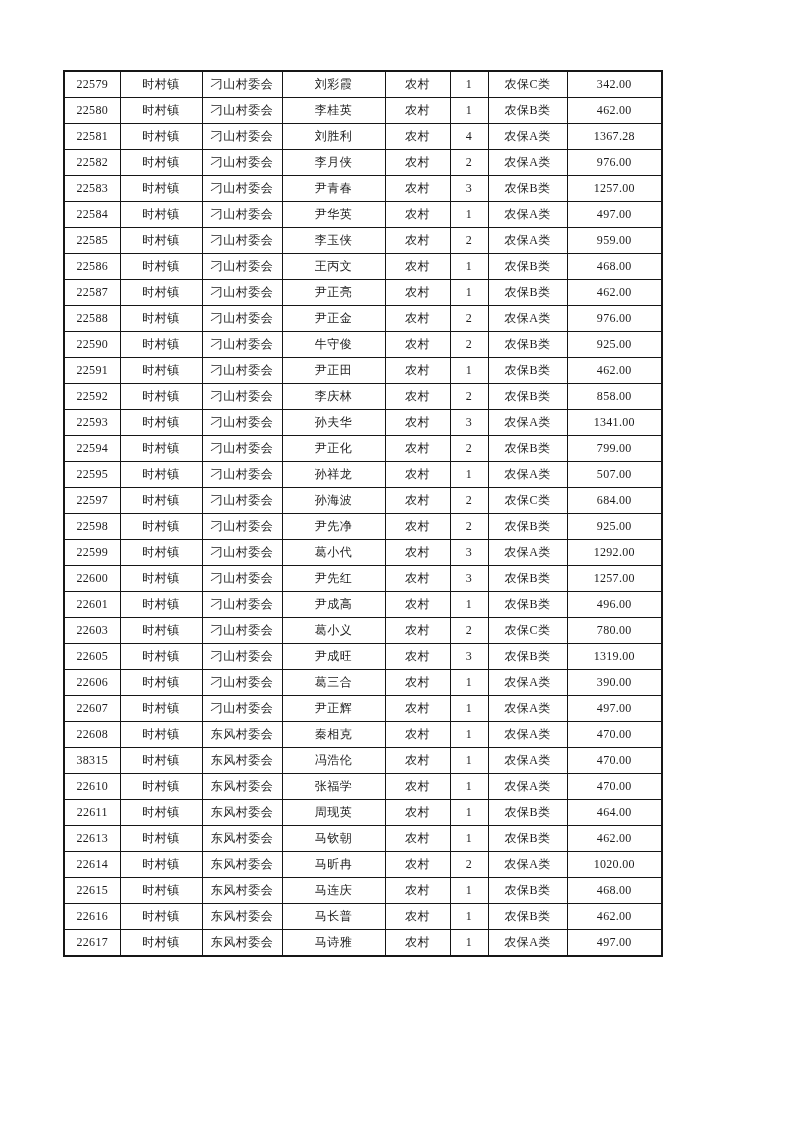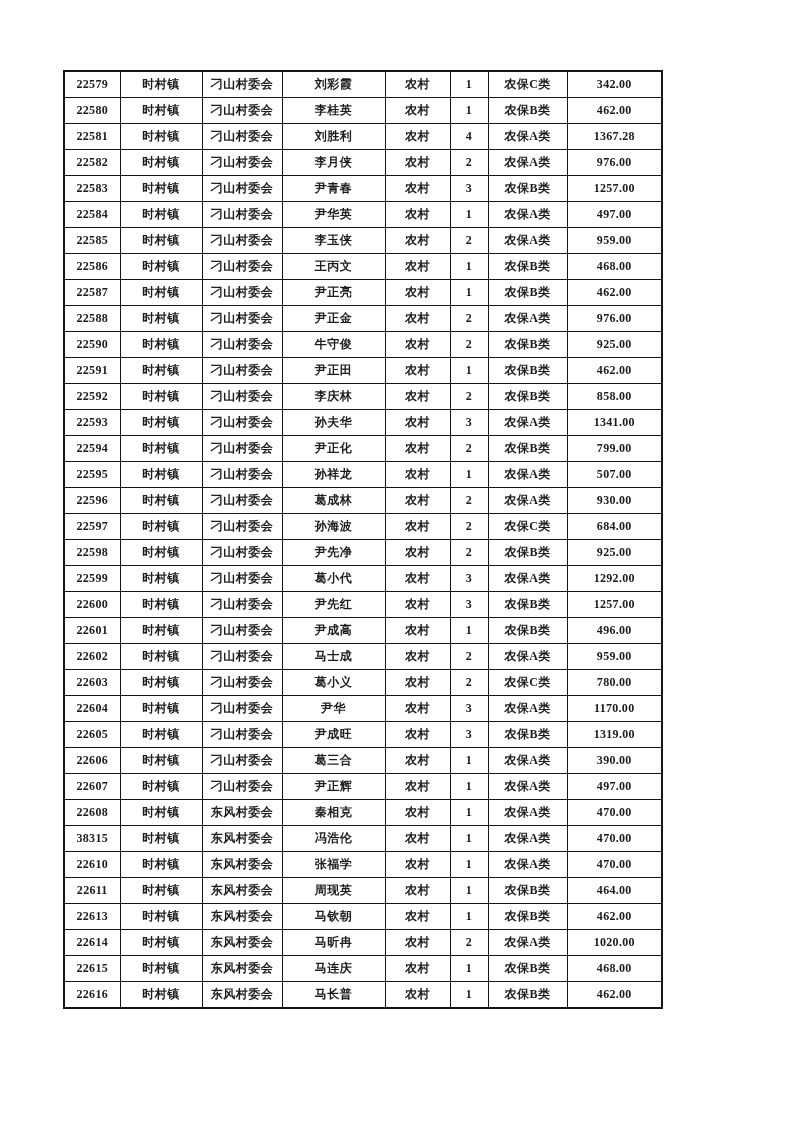--- a/index.html
+++ b/index.html
@@ -16,21 +16,20 @@
     position: relative;
     width: 793px;
     height: 1122px;
     background: #ffffff;
   }
 
   .data-table-wrap {
     position: absolute;
     left: 63px;
     top: 70px;
-    font-weight: bold;
   }
 
   table.data-table {
     border-collapse: collapse;
     table-layout: fixed;
     width: 598px;
     border: 2px solid #161616;
   }
 
   table.data-table td {
@@ -225,30 +224,20 @@
             <td class="col-record-number">22595</td>
             <td class="col-town">时村镇</td>
             <td class="col-village-committee">刁山村委会</td>
             <td class="col-person-name">孙祥龙</td>
             <td class="col-household-type">农村</td>
             <td class="col-person-count">1</td>
             <td class="col-insurance-category">农保A类</td>
             <td class="col-amount">507.00</td>
           </tr>
           <tr>
-            <td class="col-record-number">22596</td>
-            <td class="col-town">时村镇</td>
-            <td class="col-village-committee">刁山村委会</td>
-            <td class="col-person-name">葛成林</td>
-            <td class="col-household-type">农村</td>
-            <td class="col-person-count">2</td>
-            <td class="col-insurance-category">农保A类</td>
-            <td class="col-amount">930.00</td>
-          </tr>
-          <tr>
             <td class="col-record-number">22597</td>
             <td class="col-town">时村镇</td>
             <td class="col-village-committee">刁山村委会</td>
             <td class="col-person-name">孙海波</td>
             <td class="col-household-type">农村</td>
             <td class="col-person-count">2</td>
             <td class="col-insurance-category">农保C类</td>
             <td class="col-amount">684.00</td>
           </tr>
           <tr>
@@ -285,56 +274,36 @@
             <td class="col-record-number">22601</td>
             <td class="col-town">时村镇</td>
             <td class="col-village-committee">刁山村委会</td>
             <td class="col-person-name">尹成高</td>
             <td class="col-household-type">农村</td>
             <td class="col-person-count">1</td>
             <td class="col-insurance-category">农保B类</td>
             <td class="col-amount">496.00</td>
           </tr>
           <tr>
-            <td class="col-record-number">22602</td>
-            <td class="col-town">时村镇</td>
-            <td class="col-village-committee">刁山村委会</td>
-            <td class="col-person-name">马士成</td>
-            <td class="col-household-type">农村</td>
-            <td class="col-person-count">2</td>
-            <td class="col-insurance-category">农保A类</td>
-            <td class="col-amount">959.00</td>
-          </tr>
-          <tr>
             <td class="col-record-number">22603</td>
             <td class="col-town">时村镇</td>
             <td class="col-village-committee">刁山村委会</td>
             <td class="col-person-name">葛小义</td>
             <td class="col-household-type">农村</td>
             <td class="col-person-count">2</td>
             <td class="col-insurance-category">农保C类</td>
             <td class="col-amount">780.00</td>
           </tr>
           <tr>
-            <td class="col-record-number">22604</td>
-            <td class="col-town">时村镇</td>
-            <td class="col-village-committee">刁山村委会</td>
-            <td class="col-person-name">尹华</td>
+            <td class="col-record-number">22605</td>
+            <td class="col-town">时村镇</td>
+            <td class="col-village-committee">刁山村委会</td>
+            <td class="col-person-name">尹成旺</td>
             <td class="col-household-type">农村</td>
             <td class="col-person-count">3</td>
-            <td class="col-insurance-category">农保A类</td>
-            <td class="col-amount">1170.00</td>
-          </tr>
-          <tr>
-            <td class="col-record-number">22605</td>
-            <td class="col-town">时村镇</td>
-            <td class="col-village-committee">刁山村委会</td>
-            <td class="col-person-name">尹成旺</td>
-            <td class="col-household-type">农村</td>
-            <td class="col-person-count">3</td>
             <td class="col-insurance-category">农保B类</td>
             <td class="col-amount">1319.00</td>
           </tr>
           <tr>
             <td class="col-record-number">22606</td>
             <td class="col-town">时村镇</td>
             <td class="col-village-committee">刁山村委会</td>
             <td class="col-person-name">葛三合</td>
             <td class="col-household-type">农村</td>
             <td class="col-person-count">1</td>
@@ -423,17 +392,27 @@
           </tr>
           <tr>
             <td class="col-record-number">22616</td>
             <td class="col-town">时村镇</td>
             <td class="col-village-committee">东风村委会</td>
             <td class="col-person-name">马长普</td>
             <td class="col-household-type">农村</td>
             <td class="col-person-count">1</td>
             <td class="col-insurance-category">农保B类</td>
             <td class="col-amount">462.00</td>
+          </tr>
+          <tr>
+            <td class="col-record-number">22617</td>
+            <td class="col-town">时村镇</td>
+            <td class="col-village-committee">东风村委会</td>
+            <td class="col-person-name">马诗雅</td>
+            <td class="col-household-type">农村</td>
+            <td class="col-person-count">1</td>
+            <td class="col-insurance-category">农保A类</td>
+            <td class="col-amount">497.00</td>
           </tr>
         </tbody>
     </table>
   </div>
 </div>
 
 </body></html>

